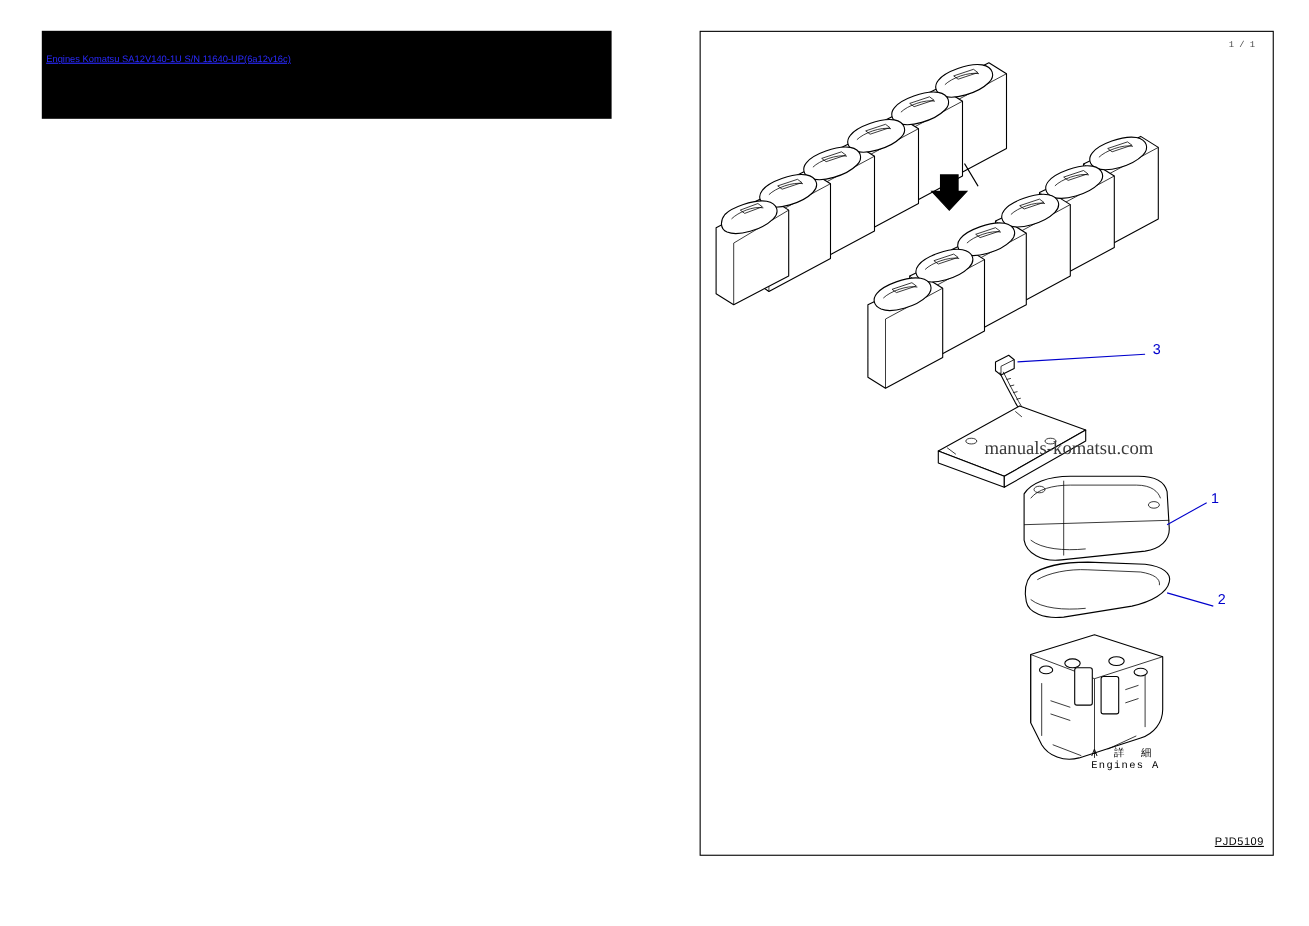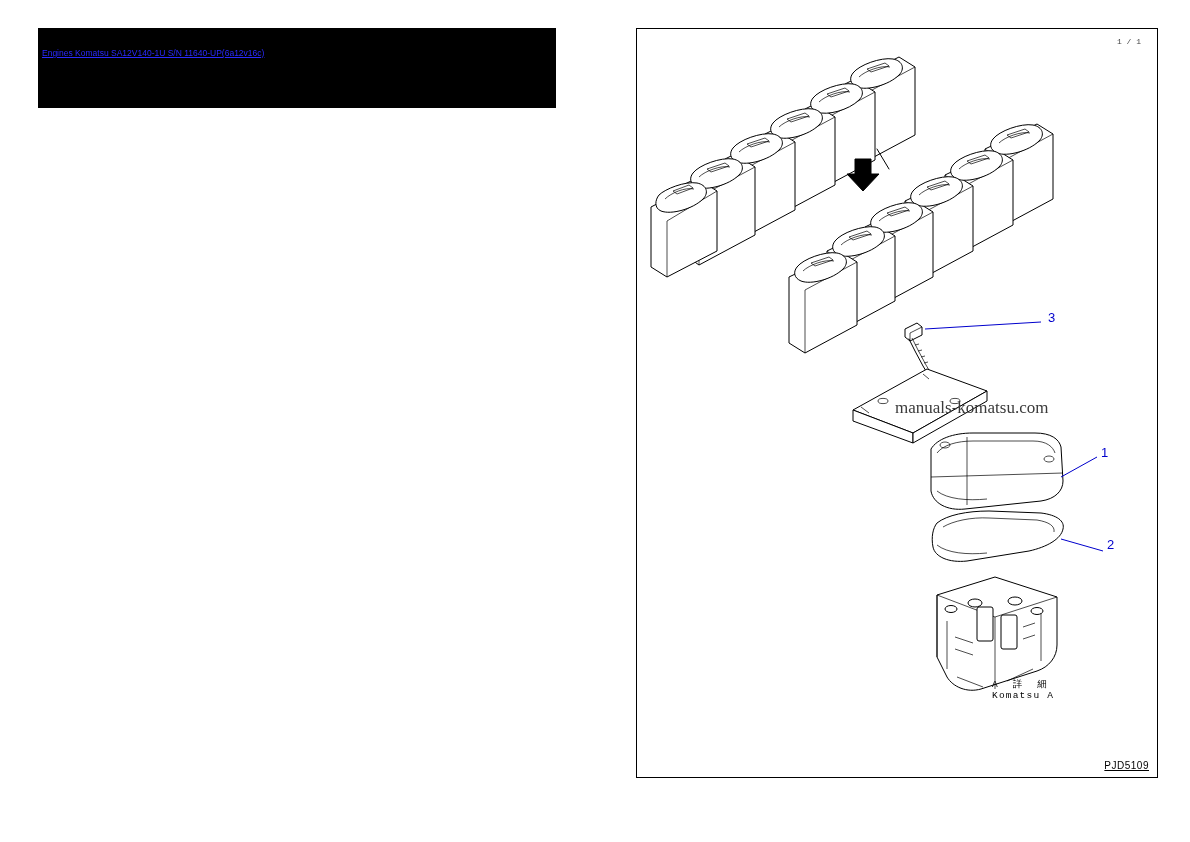--- a/index.html
+++ b/index.html
@@ -286,21 +286,21 @@
       <path class="lnt" d="M386 610 L398 606"></path>
       <path class="lnt" d="M320 648 L346 658"></path>
       <path class="lnt" d="M370 652 L396 640"></path>
     </g>
 
   </svg>
 
   <div id="watermark">manuals-komatsu.com</div>
 
   <div id="detail-label">A  詳  細
-Komatsu A</div>
+Engines A</div>
 
   <div id="drawing-code">PJD5109</div>
 
   <div id="corner-mark">1 / 1</div>
 
   <span class="callout-num" style="left:411px; top:281px;">3</span>
   <span class="callout-num" style="left:464px; top:416px;">1</span>
   <span class="callout-num" style="left:470px; top:508px;">2</span>
 
 </div>

